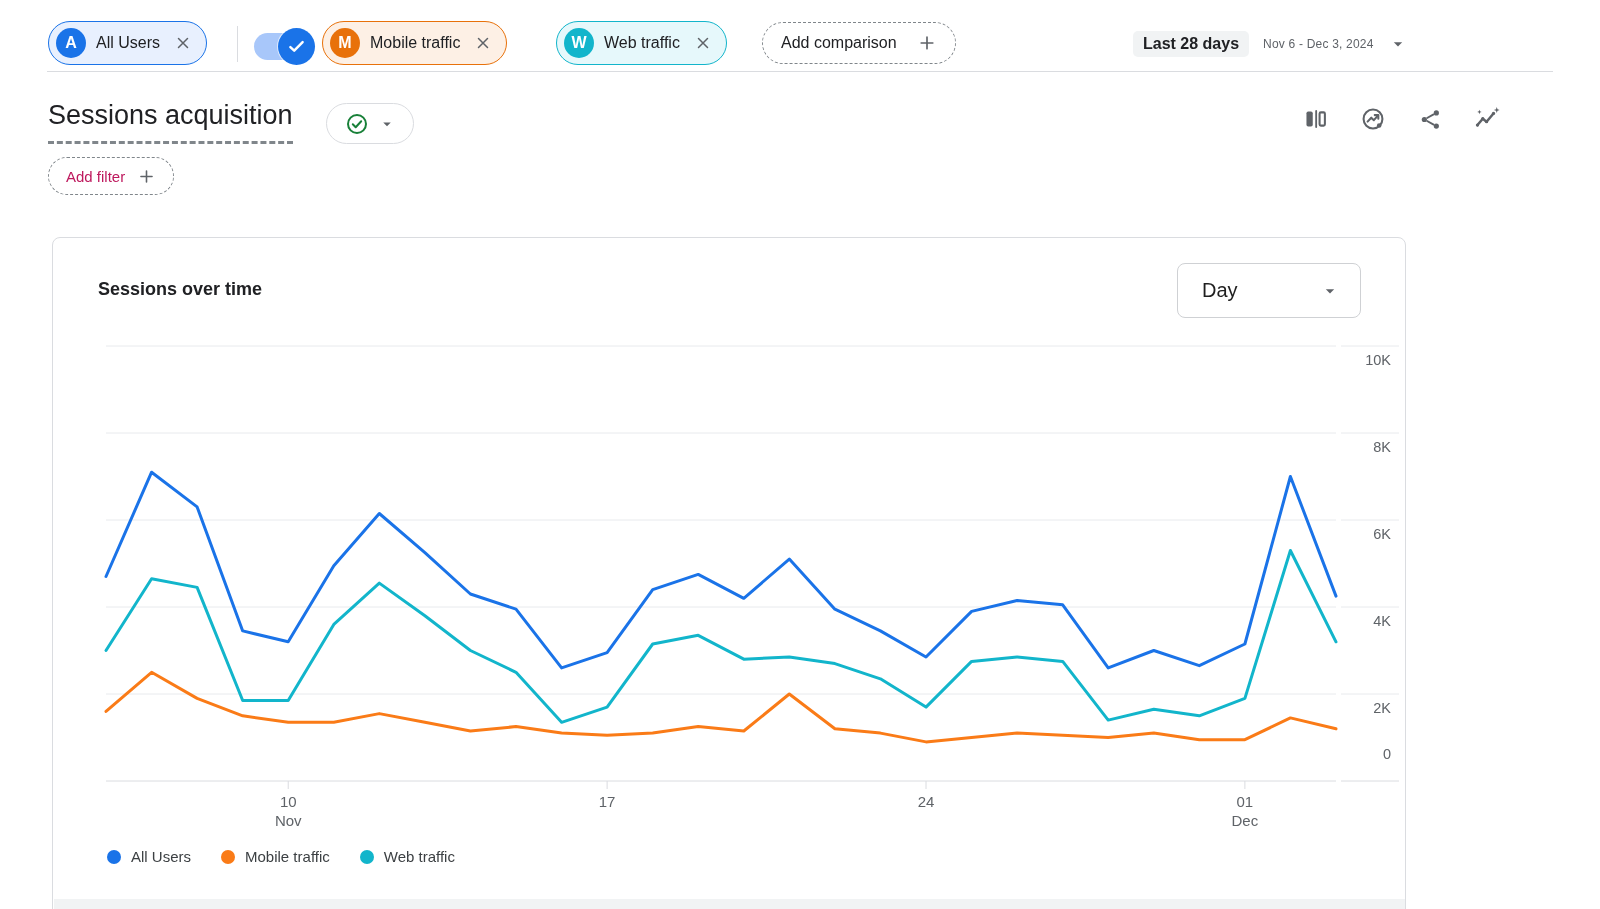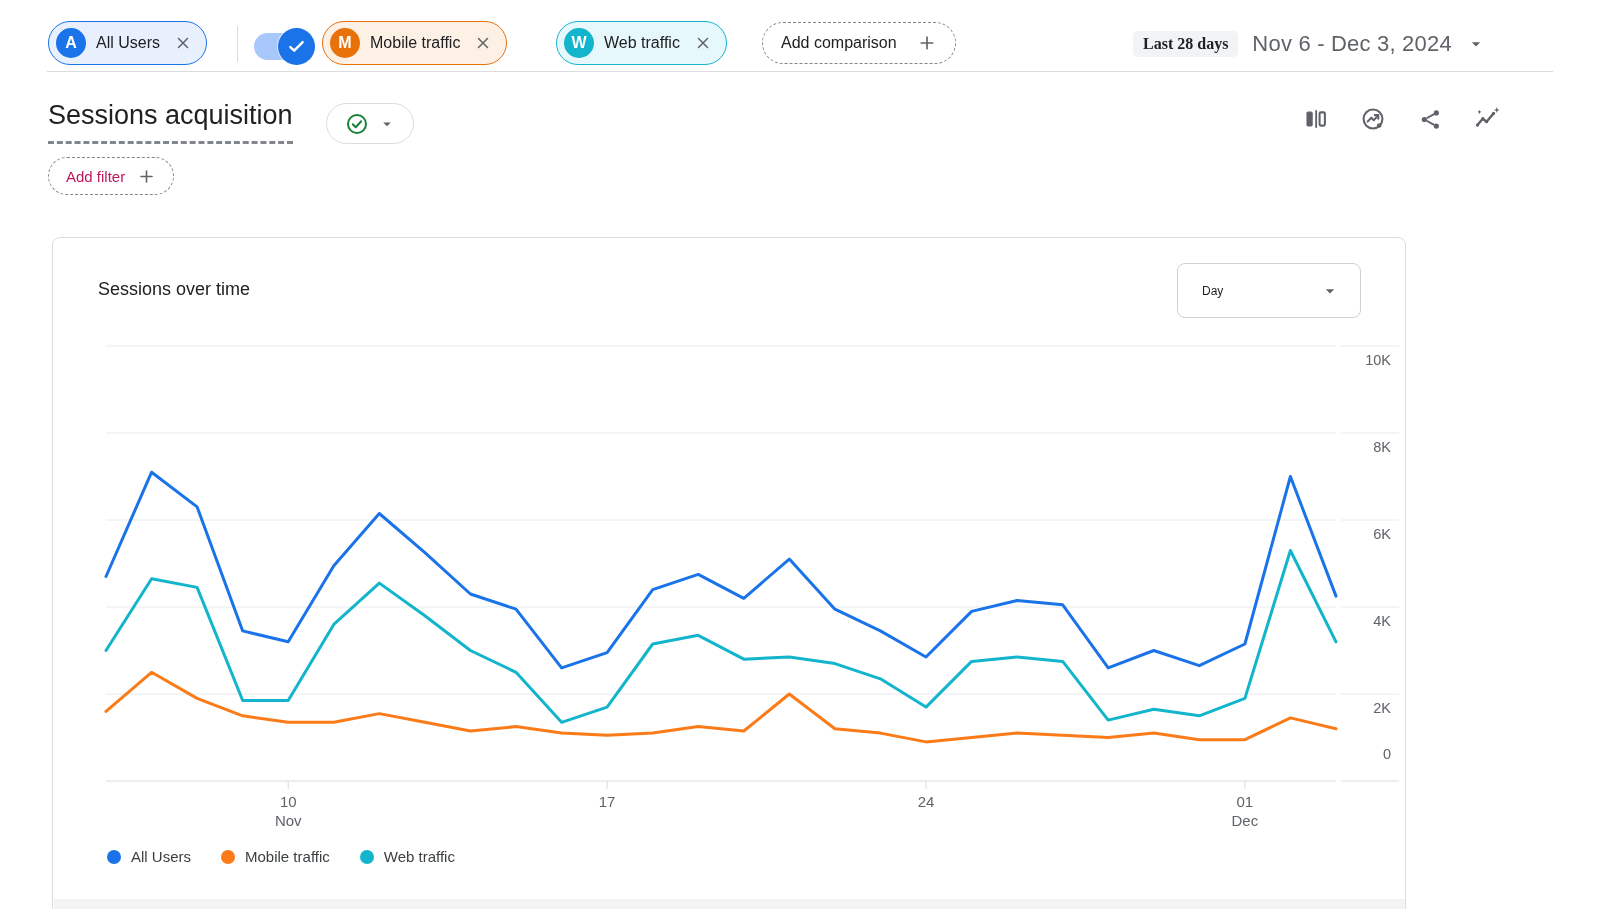--- a/index.html
+++ b/index.html
@@ -14,41 +14,41 @@
   .chip .close{width:18px;height:18px;color:#5f6368;margin-left:4px;display:flex;}
   .chip-divider{position:absolute;left:237px;top:26px;width:1px;height:36px;background:#dadce0;}
   .toggle{position:absolute;left:252px;top:27px;width:64px;height:38px;cursor:pointer;}
   .toggle .track{position:absolute;left:2px;top:6px;width:56px;height:27px;border-radius:14px;background:#a8c7fa;}
   .toggle .knob{position:absolute;left:26px;top:1px;width:37px;height:37px;border-radius:50%;
     background:#1a73e8;display:flex;align-items:center;justify-content:center;box-shadow:0 0 0 1px rgba(255,255,255,.6);}
   .add-comparison{position:absolute;left:762px;top:22px;height:42px;display:inline-flex;align-items:center;gap:20px;
     padding:0 18px;border:1px dashed #80868b;border-radius:21px;font-size:16px;font-weight:500;color:#202124;
     box-sizing:border-box;background:#fff;cursor:pointer;}
   .date-picker{position:absolute;left:1133px;top:26px;height:36px;display:inline-flex;align-items:center;gap:14px;cursor:pointer;}
-  .date-preset{background:#f1f3f4;border-radius:5px;padding:4px 10px;font-size:16px;font-weight:700;color:#202124;font-family:Liberation Serif, serif;}
-  .date-range{font-size:22px;color:#5f6368;letter-spacing:.2px;}
+  .date-preset{background:#f1f3f4;border-radius:5px;padding:4px 10px;font-size:16px;font-weight:700;color:#202124;}
+  .date-range{font-size:12px;color:#5f6368;letter-spacing:.2px;}
   .topbar-rule{position:absolute;left:47px;top:71px;width:1506px;height:1px;background:#dadce0;}
   
   .page-title{position:absolute;left:48px;top:98px;font-size:27px;line-height:34px;color:#202124;
     padding-bottom:9px;border-bottom:3px dashed #80868b;}
   .validity-pill{position:absolute;left:326px;top:103px;width:88px;height:41px;border:1px solid #dadce0;
     border-radius:21px;display:flex;align-items:center;justify-content:center;gap:9px;box-sizing:border-box;cursor:pointer;background:#fff;}
   .add-filter{position:absolute;left:48px;top:157px;height:38px;display:inline-flex;align-items:center;gap:12px;
     padding:0 17px;border:1px dashed #80868b;border-radius:19px;font-size:15px;font-weight:500;color:#be185d;
     box-sizing:border-box;background:#fff;cursor:pointer;}
   .toolbar{position:absolute;left:1296px;top:99px;display:flex;gap:17px;}
   .icon-btn{width:40px;height:40px;display:flex;align-items:center;justify-content:center;color:#5f6368;cursor:pointer;border-radius:50%;}
   
   .card{position:absolute;left:52px;top:237px;width:1354px;height:700px;background:#fff;
     border:1px solid #dadce0;border-radius:8px;box-sizing:border-box;}
-  .chart-title{position:absolute;left:45px;top:41px;font-size:18px;color:#202124;font-weight:400;text-align:right;}
+  .chart-title{position:absolute;left:45px;top:41px;font-size:18px;color:#202124;font-weight:700;text-align:right;}
   .granularity{position:absolute;left:1124px;top:25px;width:184px;height:55px;border:1px solid #cfd1d4;
     border-radius:8px;box-sizing:border-box;display:flex;align-items:center;justify-content:space-between;
     padding:0 20px 0 24px;cursor:pointer;background:#fff;}
-  .granularity .value{font-size:12px;color:#1f1f1f;}
+  .granularity .value{font-size:20px;color:#1f1f1f;}
   .legend{position:absolute;left:54px;top:610px;display:flex;align-items:center;gap:30px;font-size:15px;color:#3c4043;}
   .legend-item{display:flex;align-items:center;gap:10px;}
   .legend-dot{width:14px;height:14px;border-radius:50%;flex:0 0 auto;}
   .table-strip{position:absolute;left:1px;top:661px;width:1351px;height:37px;background:#f1f3f4;}
   svg text{font-family:"Liberation Sans",sans-serif;}
 </style>
 </head>
 <body>
 
 <div class="topbar">

